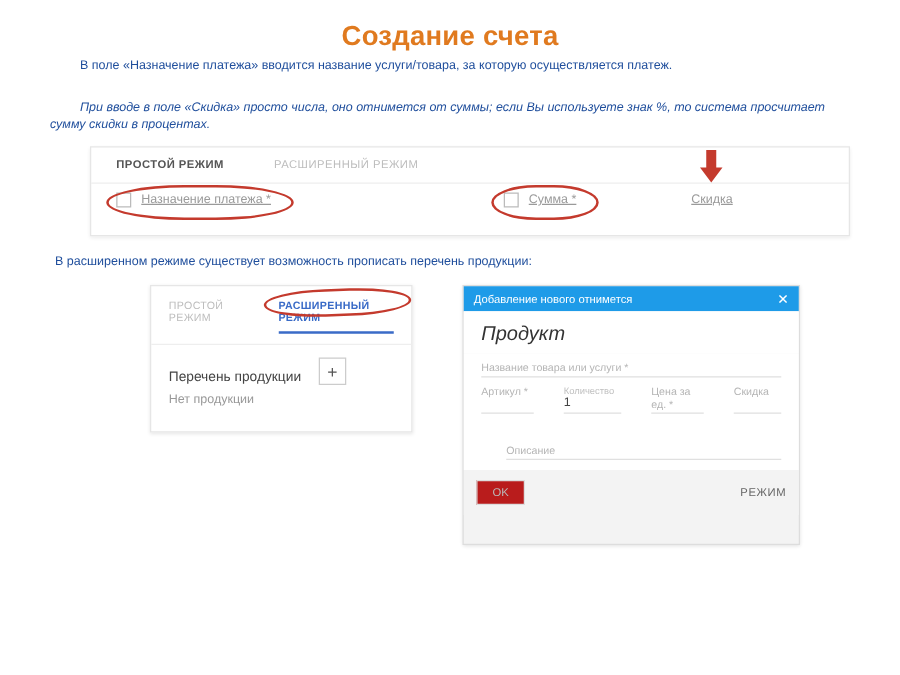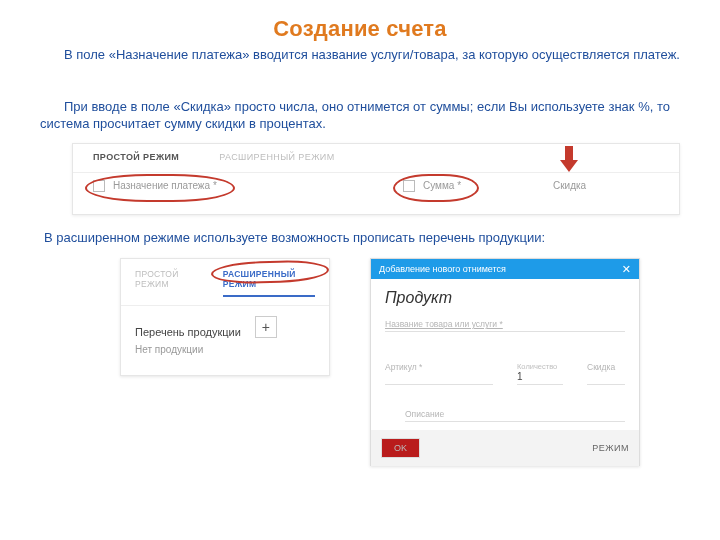--- a/index.html
+++ b/index.html
@@ -13,27 +13,27 @@
   .title {
     text-align: center;
     font-size: 22px;
     font-weight: bold;
     color: #e07a1f;
     padding-top: 16px;
     letter-spacing: 0.2px;
   }
   .para {
     color: #1f4e9c;
-    font-size: 13px;
+    font-size: 10px;
     line-height: 1.35;
     padding: 0 40px;
     margin-top: 4px;
   }
   .para .indent { display:inline-block; width:24px; }
-  .para2 { margin-top: 34px; }
+  .para2 { margin-top: 20px; font-style: italic; }
   .para3 { margin-top: 14px; padding: 0 44px; }
 
   
   .shot1 {
     margin: 10px 40px 0 72px;
     border: 1px solid #e6e6e6;
     box-shadow: 0 1px 3px rgba(0,0,0,0.08);
     background: #fff;
     height: 72px;
     position: relative;
@@ -46,20 +46,21 @@
     font-size: 9px;
     letter-spacing: 0.4px;
   }
   .shot1 .tab-active { color:#555; font-weight:bold; }
   .shot1 .tab-inactive { color:#bdbdbd; }
   .shot1 .divider { position:absolute; top:28px; left:0; right:0; height:1px; background:#eee; }
   .shot1 .fields {
     display:flex; align-items:center;
     position:absolute; top:36px; left:0; right:0; padding:0 20px;
     gap: 0;
+    text-decoration: underline;
   }
   .shot1 .chk {
     width:12px; height:12px; border:1px solid #bbb; margin-right:8px; flex:0 0 auto;
   }
   .shot1 .fld { flex:0 0 auto; }
   .shot1 .gap { flex:0 0 auto; }
   .ringWide {
     position:absolute; border:2px solid #c43a2d; border-radius:50%/60%;
   }
   .arrowDown {
@@ -148,21 +149,21 @@
     <div class="fld">Скидка</div>
   </div>
   <div class="ringWide" style="top:30px; left:12px; width:150px; height:28px;"></div>
   <div class="ringWide" style="top:30px; left:320px; width:86px; height:28px;"></div>
   <div class="arrowDown" style="top:2px; left:487px;">
     <div class="shaft"></div>
       <div class="head"></div>
   </div>
 </div>
 
-<div class="para para3">В расширенном режиме используете возможность прописать перечень продукции:</div>
+<div class="para para3">В расширенном режиме существует возможность прописать перечень продукции:</div>
 
 <div class="lower">
 
   <div class="shot2">
     <div class="tabbar">
       <div class="tab-plain">ПРОСТОЙ РЕЖИМ</div>
       <div class="tab-active2">РАСШИРЕННЫЙ РЕЖИМ</div>
     </div>
     <div class="row-products">
       <span>Перечень продукции</span>
@@ -172,27 +173,28 @@
     <div class="ringB"></div>
   </div>
 
   <div class="shot3">
     <div class="bluebar">
       <span>Добавление нового отнимется</span>
       <span class="closeX">✕</span>
     </div>
     <div class="heading">Продукт</div>
     <div class="card">
-      <div class="field" style="margin-bottom:24px;text-decoration:underline;">Название товара или услуги *</div>
+      <div class="field" style="margin-bottom:0;">Название товара или услуги *</div>
       <div class="field-row">
         <div class="field">Артикул *</div>
         <div class="field small">
           <div style="font-size:7.5px; color:#c0c0c0;">Количество</div>
           <div class="qtyval">1</div>
         </div>
+        <div class="field">Цена за ед. *</div>
         <div class="field small" style="flex-basis:38px;">Скидка</div>
       </div>
       <div class="field desc">Описание</div>
     </div>
     <div class="btnrow">
       <div class="btn-ok">OK</div>
       <div class="btn-cancel">РЕЖИМ</div>
     </div>
   </div>
 </div>

